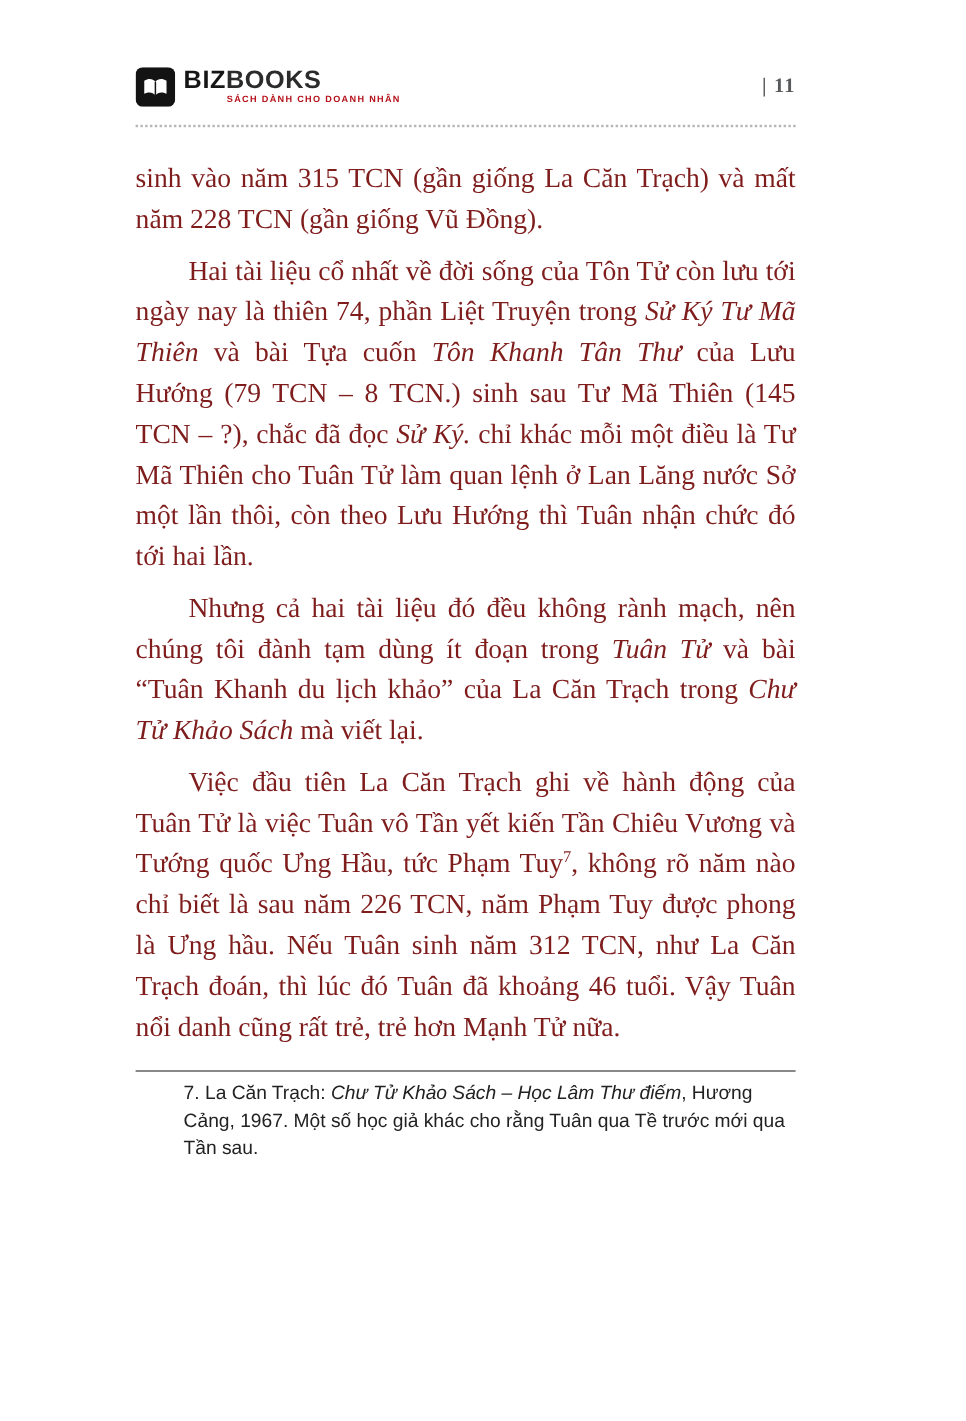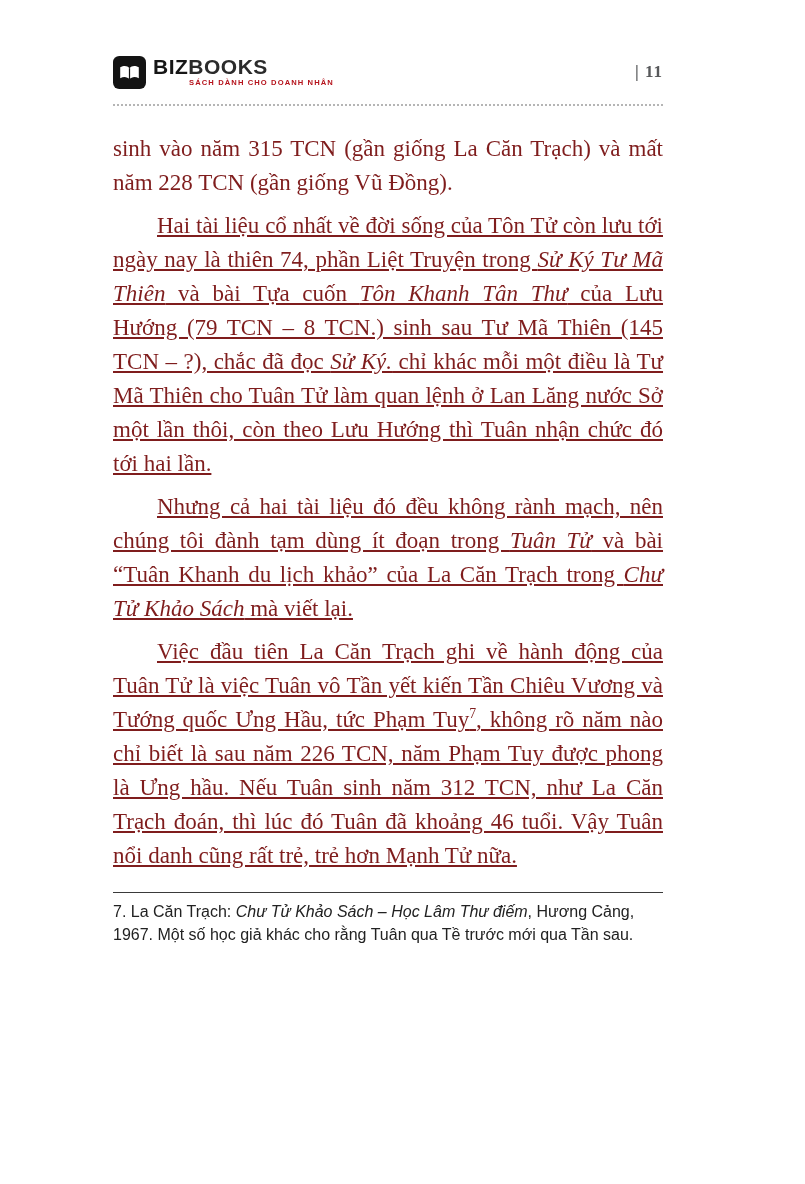--- a/index.html
+++ b/index.html
@@ -67,21 +67,21 @@
     margin-bottom: 26px;
   }
   
   .body-text {
     font-size: 23px;
     line-height: 34px;
     text-align: justify;
     color: #7f1d1d;
   }
   .body-text p { margin-bottom: 9px; }
-  .body-text p.indent { text-indent: 44px; text-decoration: underline; }
+  .body-text p.indent { text-indent: 44px; }
   .body-text i { font-style: italic; }
   .body-text sup {
     font-size: 0.6em;
     vertical-align: super;
     line-height: 0;
   }
   
   .footnote {
     margin-top: 10px;
   }
@@ -89,20 +89,21 @@
     border-top: 1.6px solid #3a3a3a;
     height: 0;
     margin-bottom: 7px;
   }
   .fn-text {
     font-family: "Liberation Sans", sans-serif;
     font-size: 16px;
     line-height: 23px;
     color: #222222;
     text-align: left;
+    margin-left: 40px;
   }
   .fn-text i { font-style: italic; }
 </style>
 </head>
 <body>
 
 <div class="page">
 
   <header class="header">
     <div class="logo">

